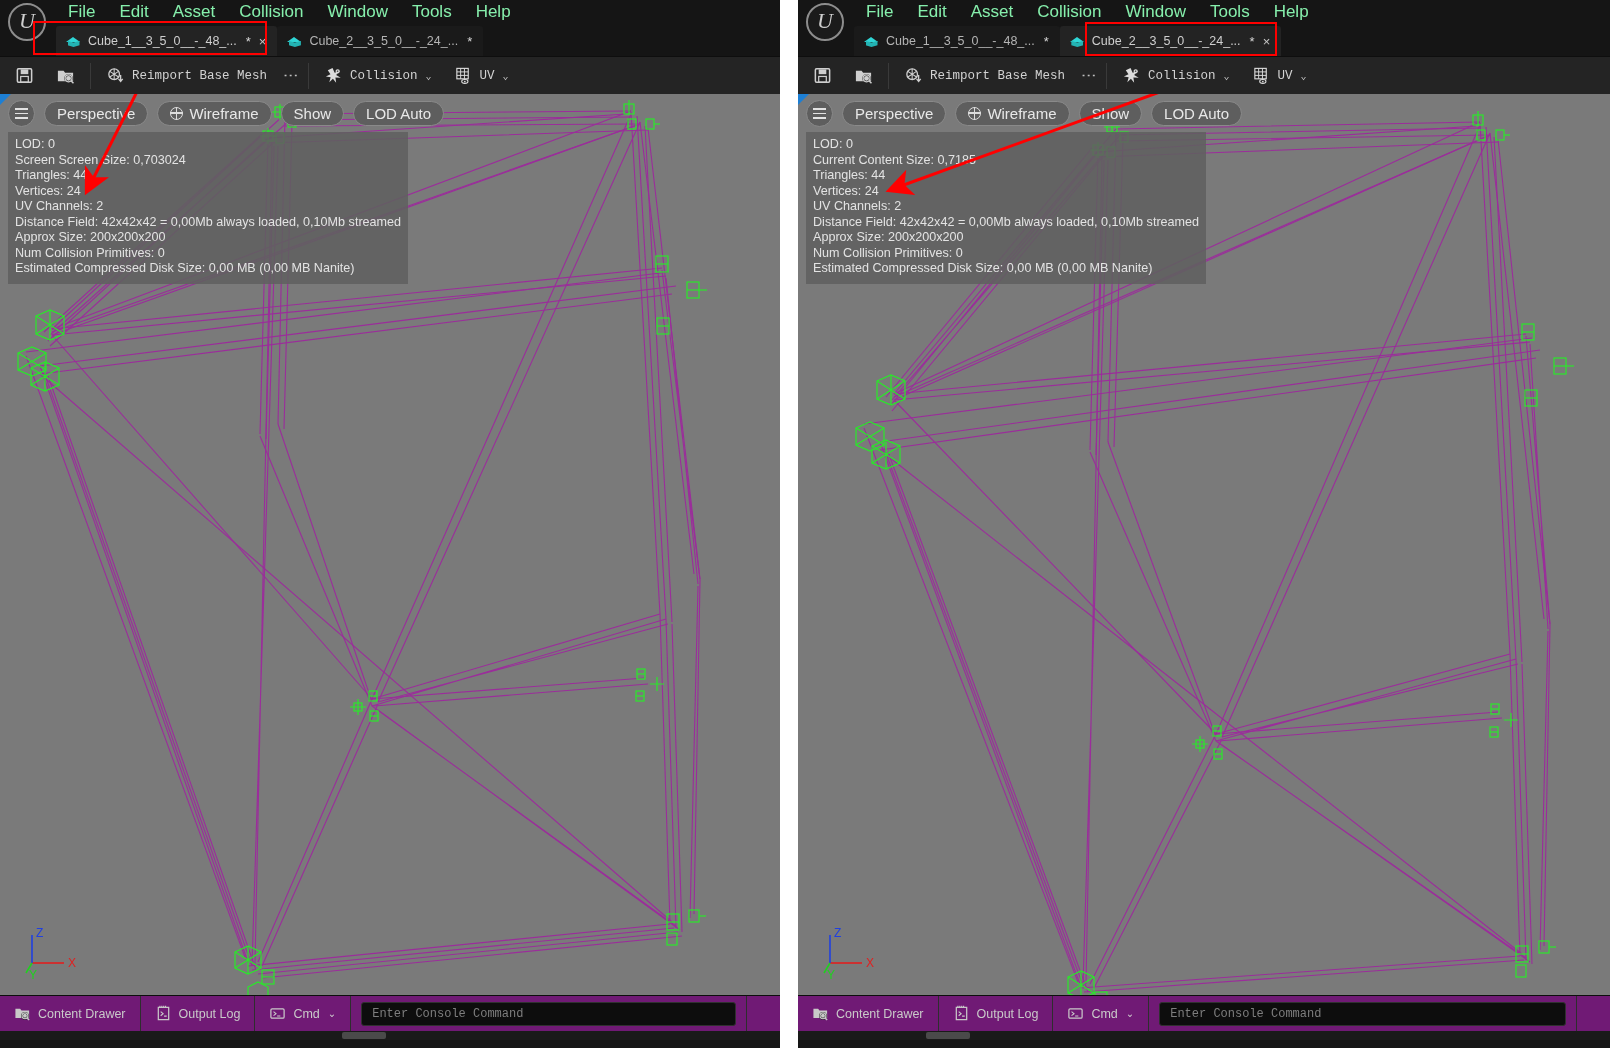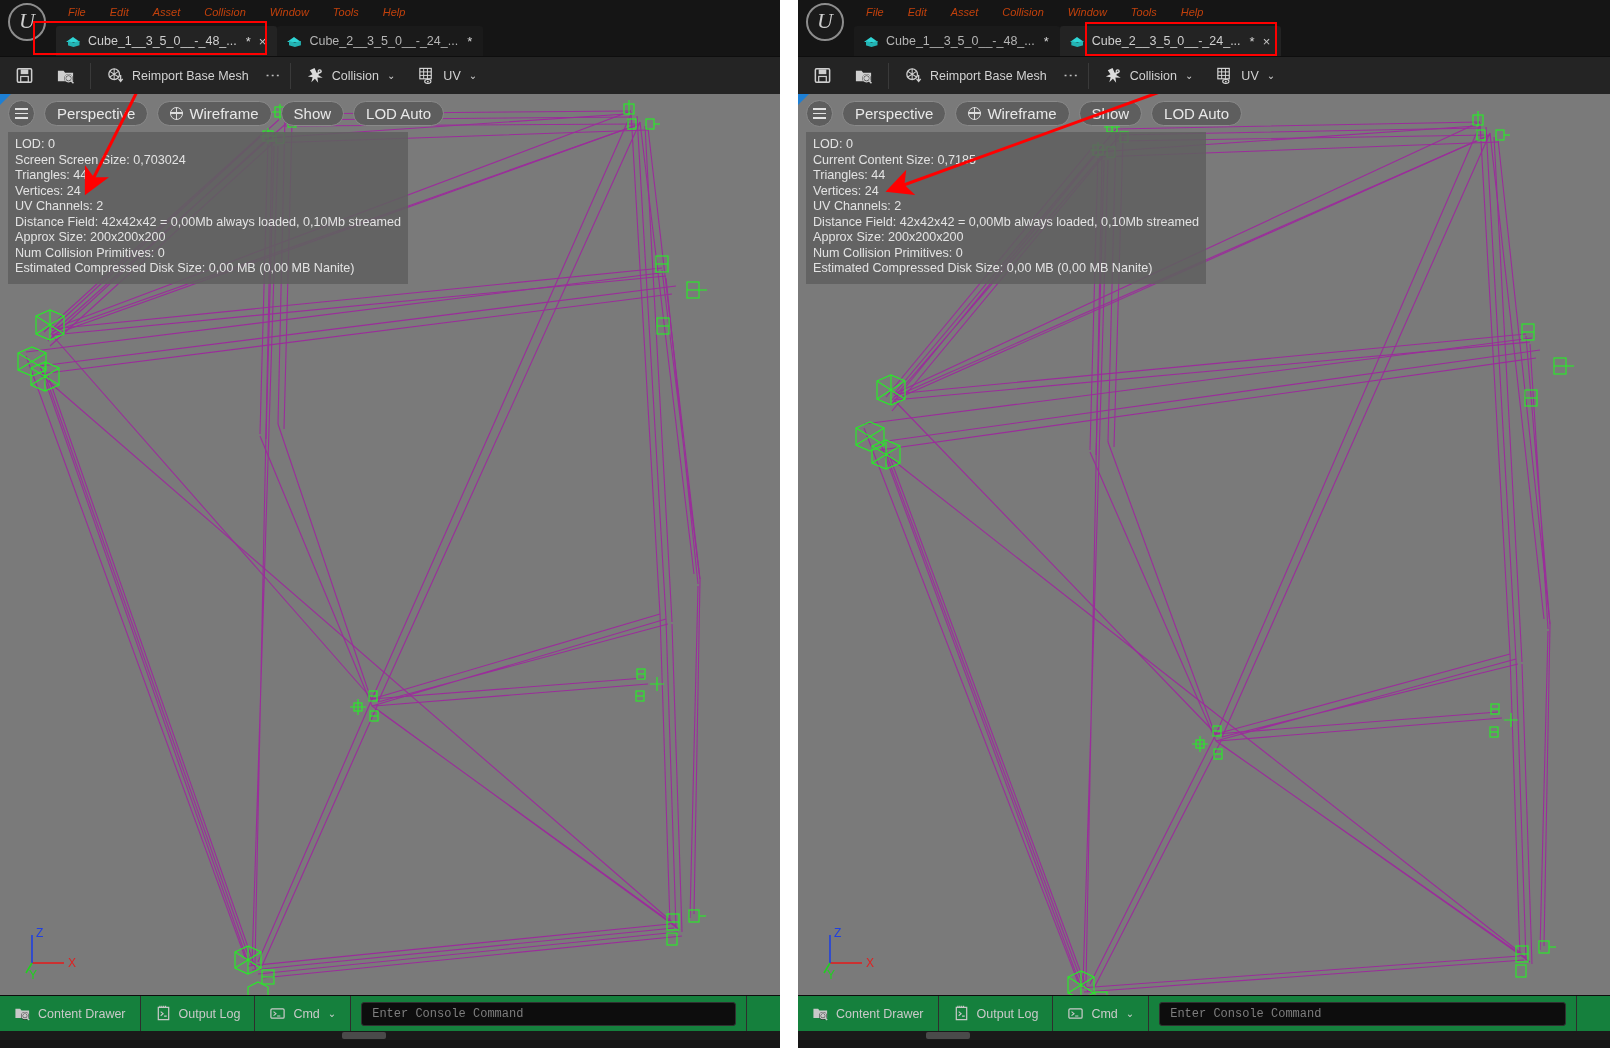--- a/index.html
+++ b/index.html
@@ -25,26 +25,25 @@
   
   .menubar {
     position: relative;
     height: 24px;
     background: #151515;
     display: flex;
     align-items: center;
     padding-left: 56px;
   }
   .menu-item {
-    color: #c2410c;
-    font-size: 11px;
+    color: #86efac;
+    font-size: 17px;
     padding: 0 12px;
     line-height: 24px;
     white-space: nowrap;
-    font-style: italic;
   }
 
   
   .ue-logo {
     position: absolute;
     left: 8px; top: 3px;
     width: 38px; height: 38px;
     border-radius: 50%;
     border: 2px solid #8d8d8d;
     background: #1b1b1b;
@@ -126,21 +125,21 @@
   .tb-group {
     display: flex; align-items: center; height: 100%;
     padding: 0 10px;
     gap: 12px;
   }
   .tb-sep { width: 1px; height: 26px; background: #3a3a3a; }
   .tb-btn {
     display: flex; align-items: center; gap: 7px;
     color: #d2d2d2; font-size: 12.5px;
     padding: 3px 5px; border-radius: 3px;
-    white-space: nowrap; cursor: pointer;
+    white-space: nowrap; cursor: pointer; font-family: Liberation Mono, monospace;
   }
   .tb-icon { width: 19px; height: 19px; display:block; flex:0 0 auto;}
   .caret { font-size: 10px; color: #cfcfcf; margin-left: 1px; }
   .kebab {
     color: #bfbfbf; font-size: 15px; letter-spacing: 0;
     line-height: 10px; writing-mode: vertical-rl;
     cursor: pointer; padding: 0 2px;
   }
 
   
@@ -222,21 +221,21 @@
 
   
   .wire { position: absolute; inset: 0; z-index: 2; }
 
   
   .arrow-layer { position:absolute; inset:0; z-index: 30; pointer-events:none; }
 
   
   .statusbar {
     height: 36px;
-    background: #15803d;
+    background: #701a75;
     display: flex;
     align-items: center;
     border-top: 1px solid #0d0d0d;
   }
   .sb-item {
     display: flex; align-items: center; gap: 7px;
     color: #c9c9c9; font-size: 12.5px;
     height: 100%;
     padding: 0 14px;
     border-right: 1px solid #2e2e2e;

